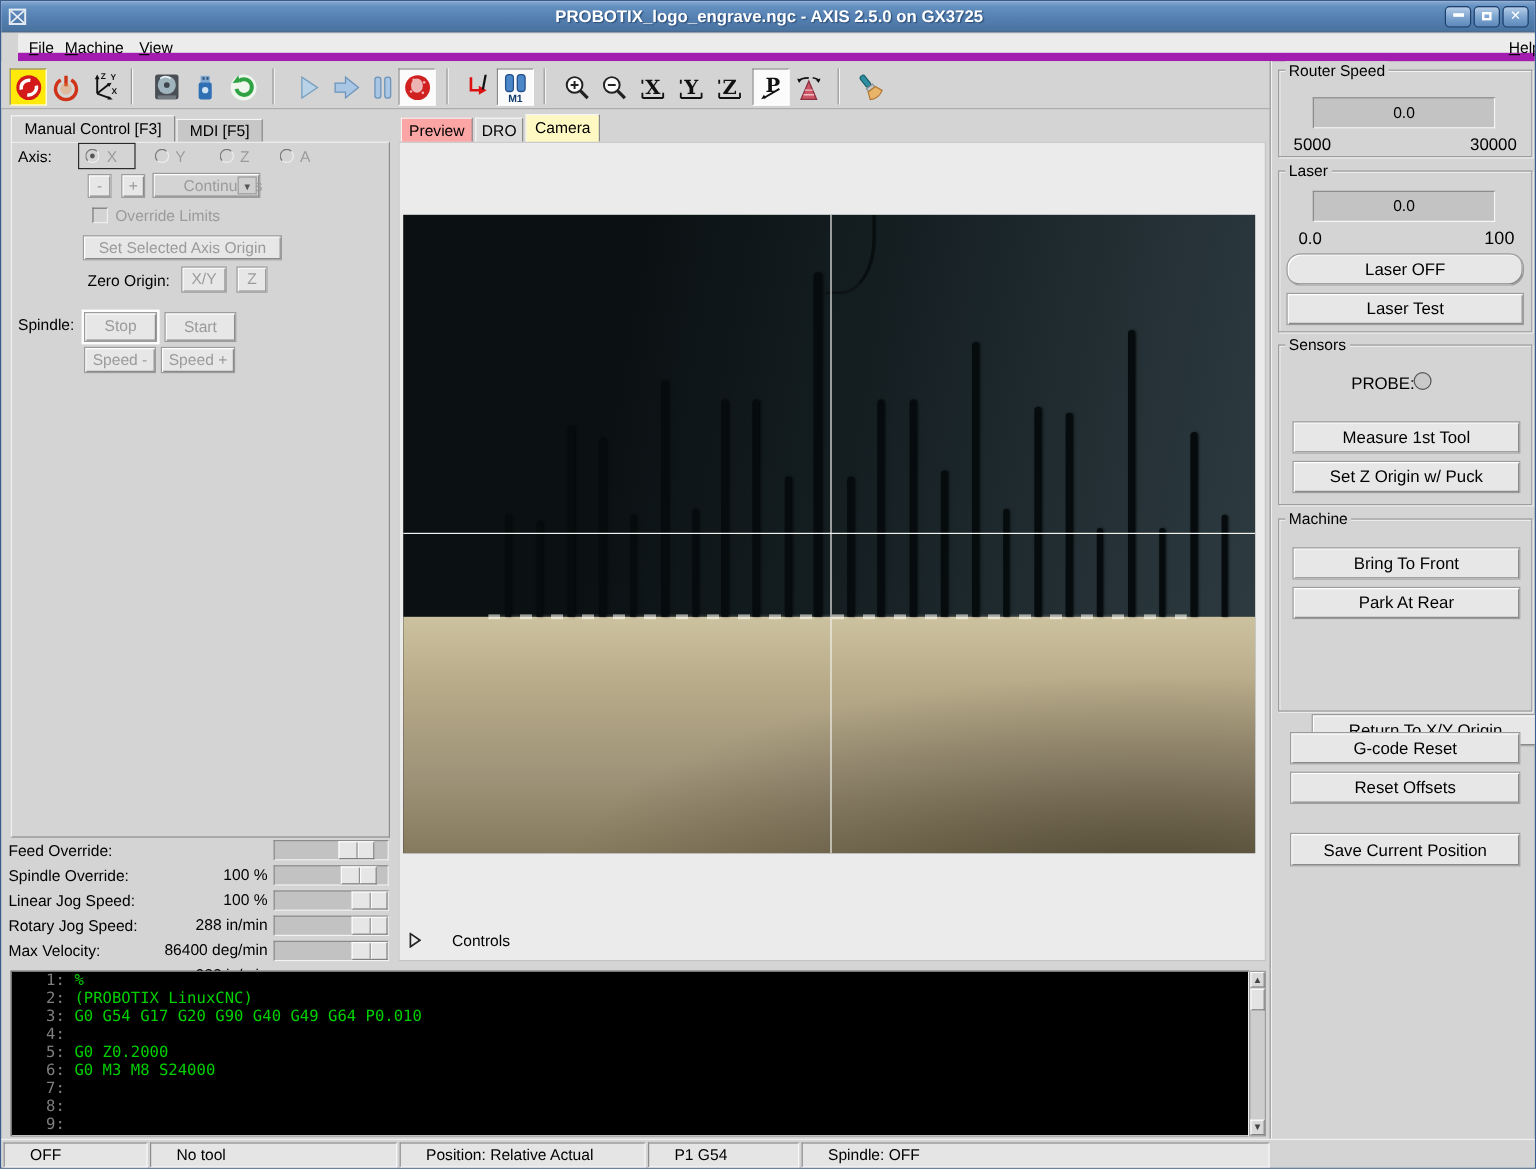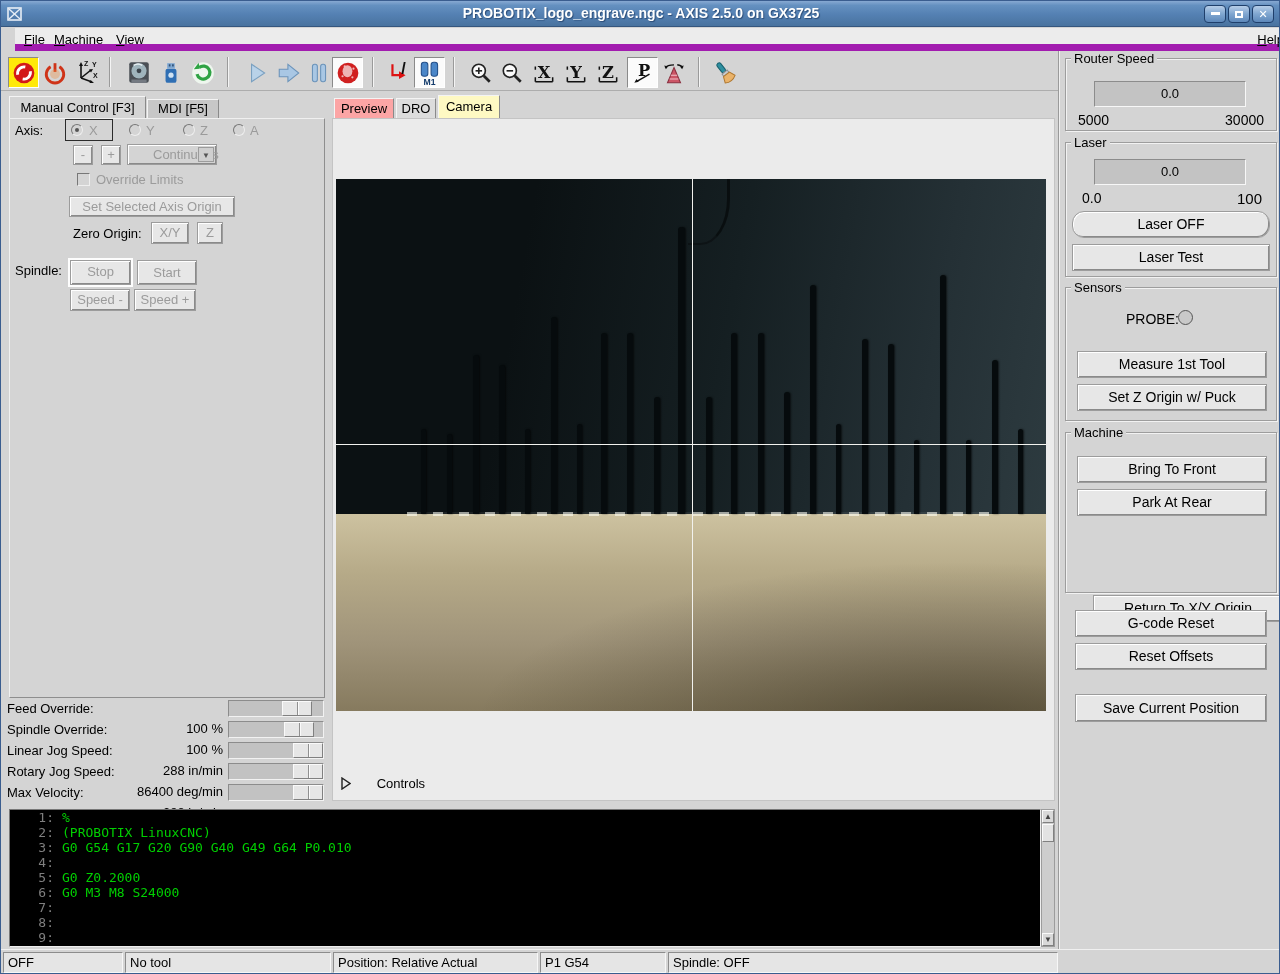--- a/index.html
+++ b/index.html
@@ -112,21 +112,21 @@
   .vscroll { position:absolute; left:1040px; top:808px; width:14px; height:138px; background:#cdcdcd;
     border:1px solid #9c9c9c; }
   .varrow { position:absolute; left:0; width:12px; height:13px; background:#d9d9d9; text-align:center;
     border:1px solid; border-color:#fafafa #808080 #808080 #fafafa; font-size:8px; color:#444; line-height:12px; }
   .vthumb { position:absolute; left:0; top:14px; width:12px; height:18px; background:#e3e3e3;
     border:1px solid; border-color:#fafafa #808080 #808080 #fafafa; }
 
   
   .statusbar { position:absolute; left:0; top:948px; width:1280px; height:26px; background:#d4d4d4;
     border-top:1px solid #f0f0f0; }
-  .scell { position:absolute; top:2px; height:21px; background:#e5e5e5; line-height:19px; padding-left:4px;
+  .scell { position:absolute; top:2px; height:21px; background:#e5e5e5; line-height:19px; padding-left:21px;
     border:1px solid; border-color:#8c8c8c #f7f7f7 #f7f7f7 #8c8c8c; }
 
   .vdivider { position:absolute; left:1057px; top:50px; width:2px; height:898px;
     border-left:1px solid #9a9a9a; border-right:1px solid #f0f0f0; }
 </style>
 </head>
 <body>
 
 <div id="app">
 

